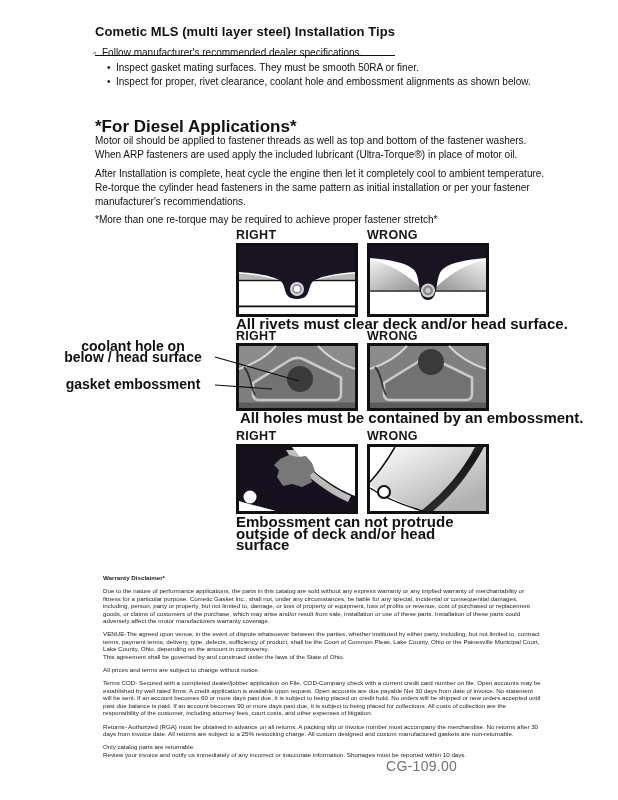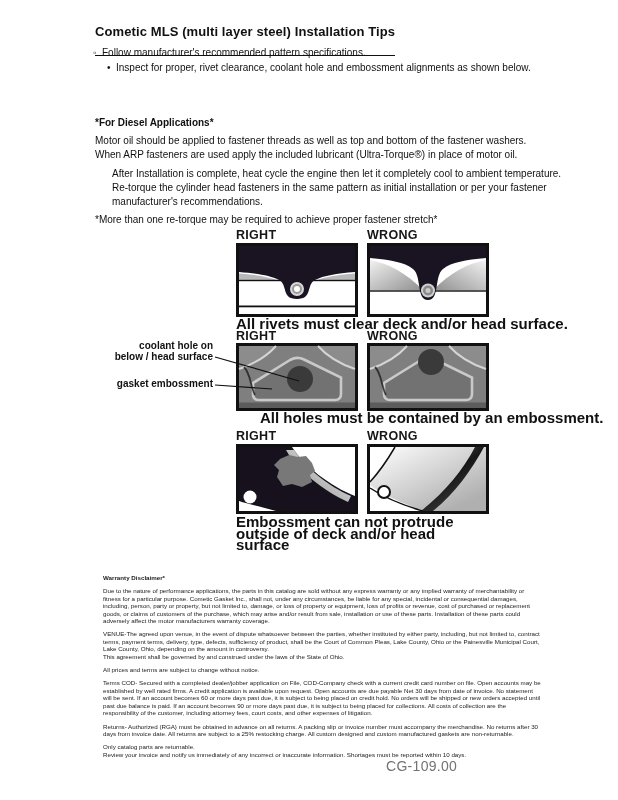--- a/index.html
+++ b/index.html
@@ -10,46 +10,47 @@
   .abs{position:absolute;}
   
   .title{left:95px;top:24px;font-size:13px;font-weight:bold;color:#111;
          border-bottom:1.5px solid #111;padding-bottom:16px;letter-spacing:.1px;}
   
   .bullets{left:93px;top:46px;font-size:10px;line-height:14.5px;color:#111;}
   .b-row{white-space:nowrap;}
   .b-row.sub{padding-left:14px;}
   .b-mark{display:inline-block;width:9px;}
   
-  .diesel-h{left:95px;top:117px;font-size:10px;font-weight:bold;color:#111;}
+  .diesel-h{left:95px;top:117px;font-size:17px;font-weight:bold;color:#111;}
   .para{left:95px;width:452px;font-size:10px;line-height:14px;color:#111;}
-  .p1{top:134px;} .p2{top:167px;margin-left:17px;} .p3{top:213px;}
+  .p1{top:134px;} .p2{top:167px;} .p3{top:213px;}
   
   .dlabel{width:122px;text-align:left;font-size:12.5px;font-weight:bold;color:#161616;letter-spacing:.3px;}
   .caption{font-size:15px;font-weight:bold;color:#111;line-height:11.5px;}
   .dbox{line-height:0;}
   
-  .ann{right:405px;width:160px;text-align:right;font-size:10px;font-weight:bold;color:#111;line-height:10.5px;}
+  .ann{right:405px;width:160px;text-align:center;font-size:14px;font-weight:bold;color:#111;line-height:10.5px;}
   .ann1{top:341px;} .ann2{top:379px;}
   .leader{left:210px;top:348px;z-index:5;}
   
   .legal{left:103px;top:574px;width:440px;font-size:6.2px;line-height:7.4px;color:#222;}
   .legal .lh{font-weight:bold;margin-bottom:6px;}
   .legal p{margin:0 0 6px 0;}
   .legal p.tight{margin-bottom:0;}
   
   .footer-code{left:386px;top:758px;font-size:14px;color:#737373;letter-spacing:.3px;}
 </style>
 </head>
 <body>
 
 <div class="abs title">Cometic MLS (multi layer steel) Installation Tips</div>
 
 <div class="abs bullets">
-  <div class="b-row"><span class="b-mark">◦</span><span>Follow manufacturer's recommended pattern specifications.</span></div>
+  <div class="b-row"><span class="b-mark">◦</span><span>Follow manufacturer's recommended dealer specifications.</span></div>
+  <div class="b-row sub"><span class="b-mark">•</span><span>Inspect gasket mating surfaces.  They must be smooth 50RA or finer.</span></div>
   <div class="b-row sub"><span class="b-mark">•</span><span>Inspect for proper, rivet clearance, coolant hole and embossment alignments as shown below.</span></div>
 </div>
 
 <div class="abs diesel-h">*For Diesel Applications*</div>
 <div class="abs para p1">Motor oil should be applied to fastener threads as well as top and bottom of the fastener washers. When ARP fasteners are used apply the included lubricant (Ultra-Torque®) in place of motor oil.</div>
 <div class="abs para p2">After Installation is complete, heat cycle the engine then let it completely cool to ambient temperature. Re-torque the cylinder head fasteners in the same pattern as initial installation or per your fastener manufacturer's recommendations.</div>
 <div class="abs para p3">*More than one re-torque may be required to achieve proper fastener stretch*</div>
 
 <div class="abs dlabel" style="left:236px;top:228px;">RIGHT</div>
 <div class="abs dlabel" style="left:367px;top:228px;">WRONG</div>
@@ -127,21 +128,21 @@
     <path d="M3,3 H40 C32,12 18,21 3,26 Z" fill="#8c8c8c"></path>
     <path d="M40,3 C32,12 18,21 3,26" stroke="#d4d4d4" stroke-width="2" fill="none"></path>
     <path d="M119,3 H82 C90,12 104,21 119,26 Z" fill="#8c8c8c"></path>
     <path d="M82,3 C90,12 104,21 119,26" stroke="#d4d4d4" stroke-width="2" fill="none"></path>
     <path d="M17,51 V40 L54,17 Q61,13 68,16.5 L105,34.5 V51 Q105,57 99,57 H23 Q17,57 17,51 Z" fill="#727272" stroke="#c9c9c9" stroke-width="2.6"></path>
     <path d="M8,24 C15,31 14,43 19,52" stroke="#1e1e1e" stroke-width="1.8" fill="none" opacity="0.8"></path>
     <rect x="3" y="59.5" width="116" height="5.5" fill="#5c5c5c"></rect>
     <circle cx="64" cy="19" r="13" fill="#3a3a3a"></circle>
   </svg>
 </div>
-<div class="abs caption" style="left:240px;top:412px;white-space:nowrap;margin-left:20px;">All holes must be contained by an embossment.</div>
+<div class="abs caption" style="left:240px;top:412px;white-space:nowrap;">All holes must be contained by an embossment.</div>
 
 <div class="abs dlabel" style="left:236px;top:429px;">RIGHT</div>
 <div class="abs dlabel" style="left:367px;top:429px;">WRONG</div>
 
 <div class="abs dbox" style="left:236px;top:444px;">
   <svg width="122" height="70" viewBox="0 0 122 70">
     <defs>
       <linearGradient id="g3r" x1="0" y1="1" x2="1" y2="0">
         <stop offset="0" stop-color="#8d8d8d"></stop>
           <stop offset="1" stop-color="#efefef"></stop>

